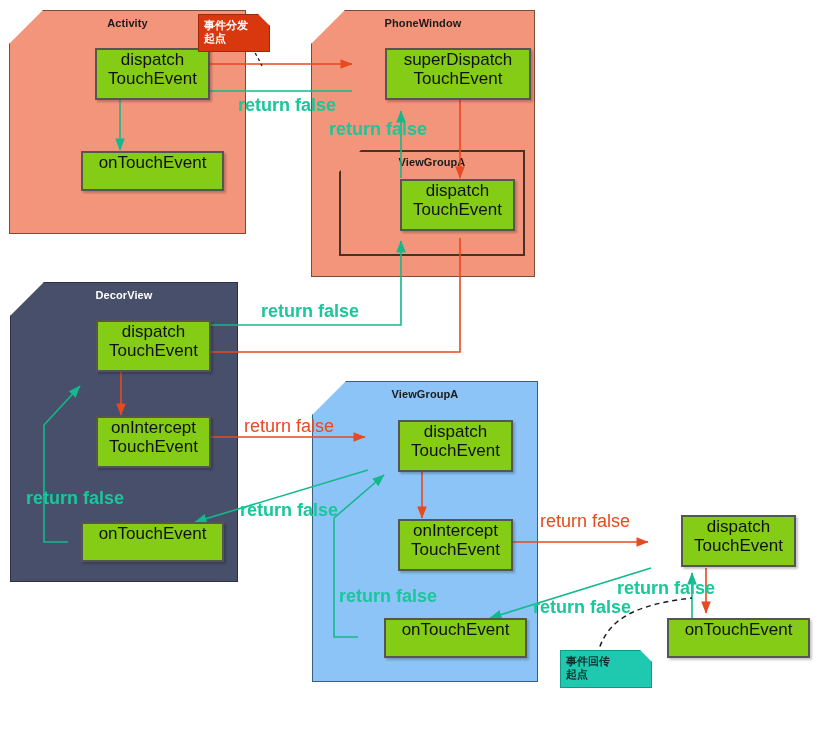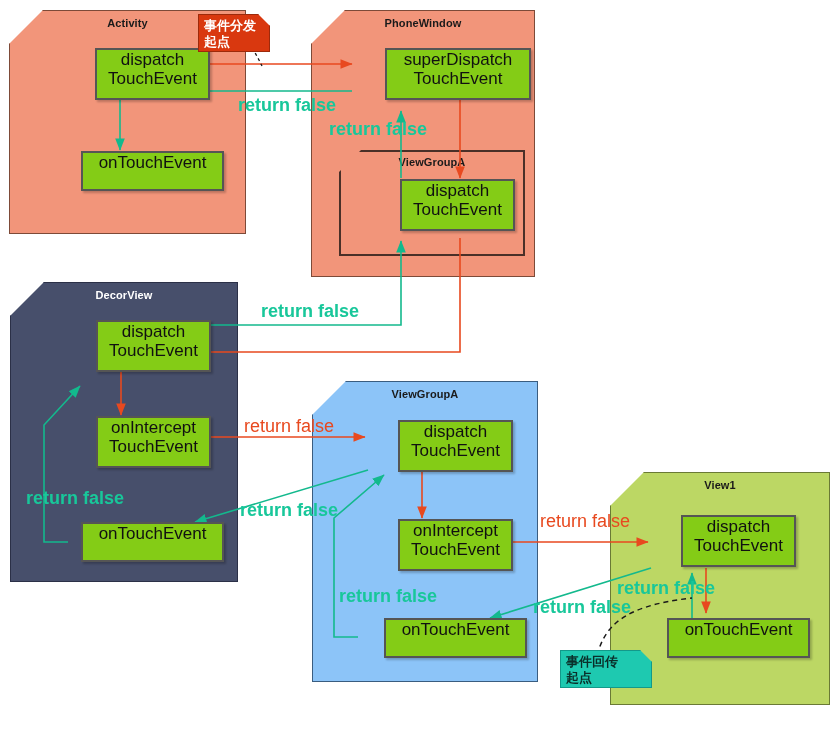--- a/index.html
+++ b/index.html
@@ -18,23 +18,23 @@
   .c-viewgroupa{background:#8cc4f8;border-color:#3a5d80;}
   .c-view1{background:#bcd764;border-color:#6a7a35;}
   .node{position:absolute;box-sizing:border-box;background:#84cc16;border:2px solid #555555;
      display:flex;align-items:flex-start;justify-content:center;text-align:center;
      font-size:17px;color:#111111;line-height:1.12;
      box-shadow:2px 2px 2px rgba(0,0,0,.22);margin-left:32px;}
   .node span{display:block;white-space:pre-line;}
   .wirelabel{position:absolute;font-size:18px;white-space:nowrap;}
   .lbl-red{color:#e8491f;}
   .lbl-teal{color:#18c79a;font-weight:bold;}
-  .note{position:absolute;box-sizing:border-box;font-size:13px;font-weight:bold;
+  .note{position:absolute;box-sizing:border-box;font-size:11px;font-weight:bold;
      color:#ffffff;line-height:1.22;padding:4px 5px 3px 5px;white-space:pre-line;
-     clip-path:polygon(0 0,calc(100% - 12px) 0,100% 12px,100% 100%,0 100%);font-family:Liberation Mono, monospace;}
+     clip-path:polygon(0 0,calc(100% - 12px) 0,100% 12px,100% 100%,0 100%);}
   .note-red{background:#d9380f;border:1px solid #9d2a0b;}
   .note-teal{background:#1ec9b0;color:#0a2f2a;border:1px solid #13998a;}
 </style>
 </head>
 <body>
 
 <div id="stage">
 
   <div class="container cut c-activity" style="left:9px;top:10px;width:237px;height:224px;">
     <div class="container-title">Activity</div>
@@ -49,23 +49,20 @@
   </div>
 
   <div class="container cut c-rootview" style="left:10px;top:282px;width:228px;height:300px;">
     <div class="container-title">DecorView</div>
   </div>
 
   <div class="container cut c-viewgroupa" style="left:312px;top:381px;width:226px;height:301px;">
     <div class="container-title">ViewGroupA</div>
   </div>
 
-  <div class="container cut c-view1" style="left:610px;top:472px;width:220px;height:233px;">
-    <div class="container-title">View1</div>
-  </div>
 
   <svg id="wires" viewBox="0 0 840 737">
     <defs>
       <marker id="ar-red" markerWidth="9" markerHeight="9" refX="7.2" refY="3.4" orient="auto" markerUnits="strokeWidth">
         <path d="M0,0.4 L7.6,3.4 L0,6.4 z" fill="#e8491f"></path>
       </marker>
       <marker id="ar-teal" markerWidth="9" markerHeight="9" refX="7.2" refY="3.4" orient="auto" markerUnits="strokeWidth">
         <path d="M0,0.4 L7.6,3.4 L0,6.4 z" fill="#13b98d"></path>
       </marker>
     </defs>

